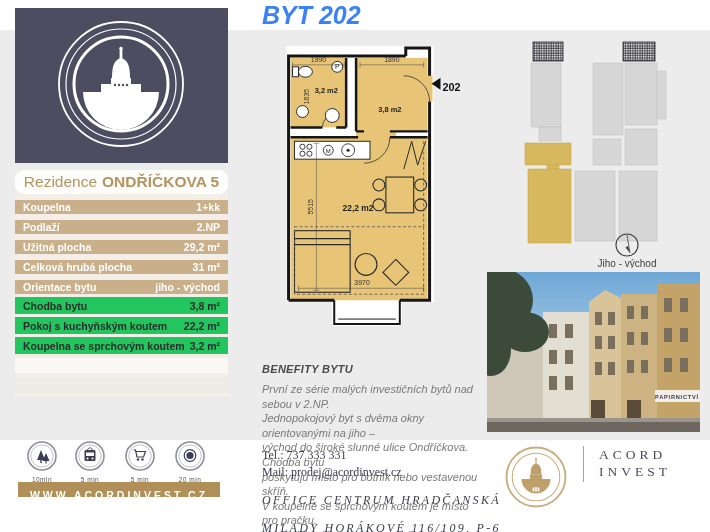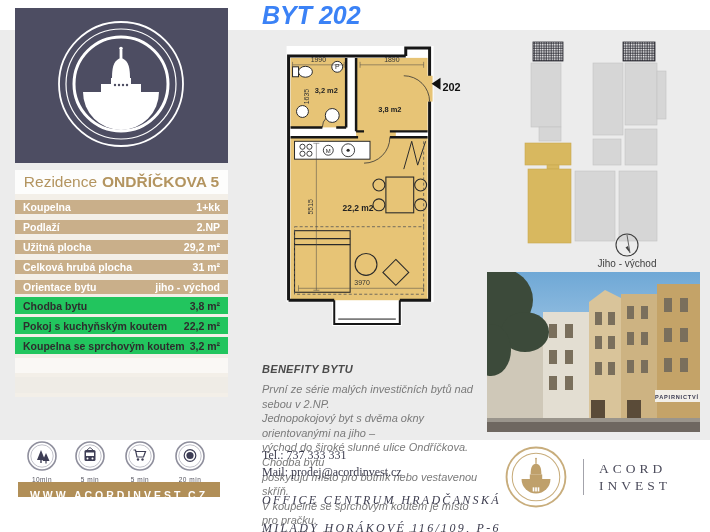--- a/index.html
+++ b/index.html
@@ -6,21 +6,21 @@
   body { background:#fff; font-family:"Liberation Sans", sans-serif; }
   .page { position:relative; width:710px; height:532px; background:#ffffff; overflow:hidden; }
 
   .gray-band { position:absolute; left:0; top:30px; width:710px; height:410px; background:#ececec; }
 
   
   .logo-box { position:absolute; left:15px; top:8px; width:213px; height:155px; background:#4d4d62; }
 
   
   .res-table { position:absolute; left:15px; top:170px; width:213px; background:#f3efe8; padding-bottom:4px; }
-  .res-header { background:#fdfdfc; height:24px; display:flex; align-items:center; justify-content:center; gap:5px; color:#b3945f; font-size:15.5px; }
+  .res-header { background:#fdfdfc; height:24px; display:flex; align-items:center; justify-content:center; gap:5px; color:#b3945f; font-size:15.5px;border-radius:9px; }
   .res-header .bold { font-weight:bold; }
   .spec-row { height:14px; margin-top:6px; background:#c9af8a; display:flex; align-items:center; justify-content:space-between; padding:0 8px; color:#ffffff; font-weight:bold; font-size:10.5px; }
   .detail-row { height:17px; margin-top:3px; background:#22c55e; display:flex; align-items:center; justify-content:space-between; padding:0 8px; color:#2d2d2d; font-size:10.5px; font-weight:bold; }
   .detail-row .lbl { font-weight:600; }
   .empty-row-a { height:15px; margin-top:4px; background:#faf8f5; }
   .empty-row-b { height:16px; margin-top:4px; background:#efece6; }
 
   
   .poi { position:absolute; top:441px; width:44px; text-align:center; }
   .poi .cap { margin-top:1px; font-size:6.5px; letter-spacing:0.5px; color:#55555f; }
@@ -36,21 +36,21 @@
   .benefits p { margin-top:7px; font-size:11px; font-style:italic; color:#7a7a7a; line-height:14.6px; white-space:pre-line; }
 
   .contact { position:absolute; left:262px; top:448px; font-family:"Liberation Serif", serif; color:#3c3c4e; }
   .contact .c1 { font-size:12px; margin-bottom:2px; }
   .contact .c2 { font-size:12px; letter-spacing:2.3px; margin-top:13px;font-style:italic; }
 
   
   .siteplan { position:absolute; left:495px; top:33px; }
   .photo { position:absolute; left:487px; top:272px; width:213px; height:160px; }
 
-  .brand { position:absolute; left:505px; top:446px; display:flex; align-items:center; }
+  .brand { position:absolute; left:505px; top:446px; display:flex; align-items:flex-start; }
   .brand .divider { width:1px; height:36px; background:#a3a3ab; margin:0 15px 0 16px; }
   .brand .names { font-family:"Liberation Serif", serif; font-size:13.5px; letter-spacing:4px; color:#4c4c5c; line-height:17px; }
 </style>
 </head>
 <body>
 
 <div class="page">
   <div class="gray-band"></div>
 
   <div class="logo-box">

